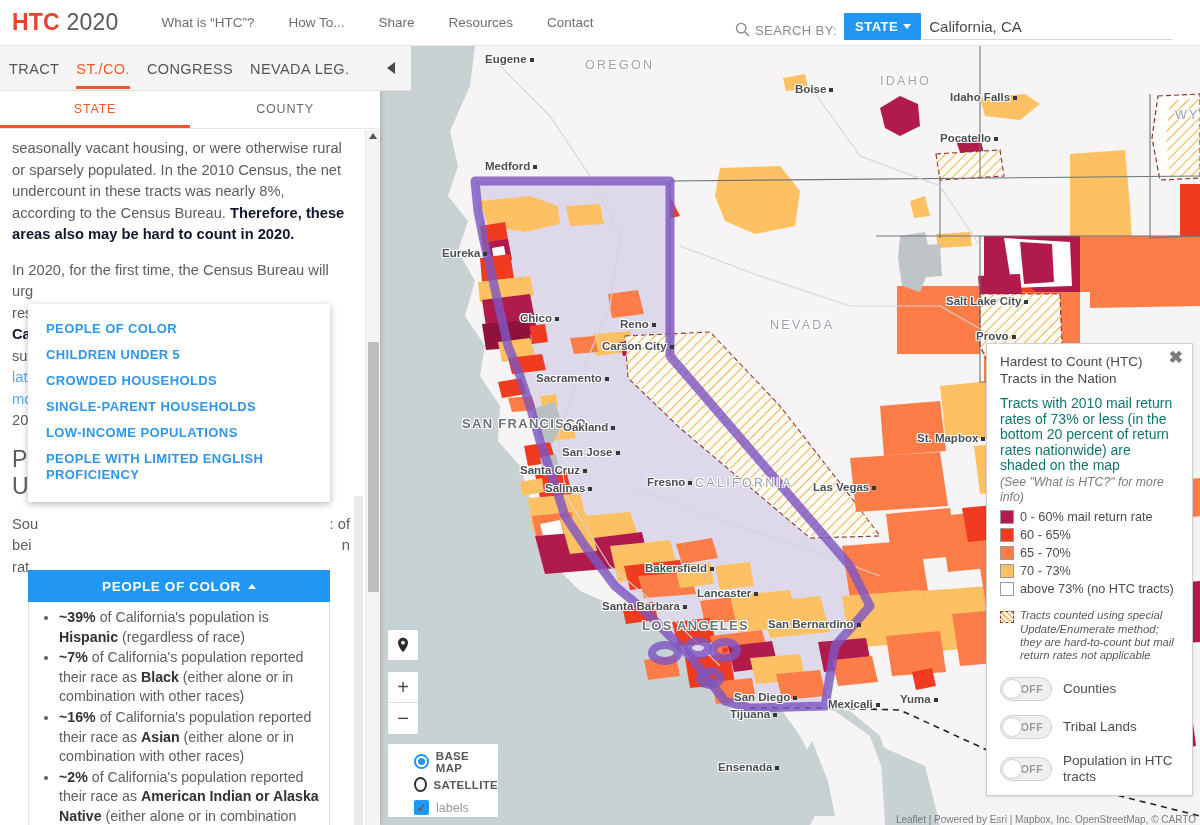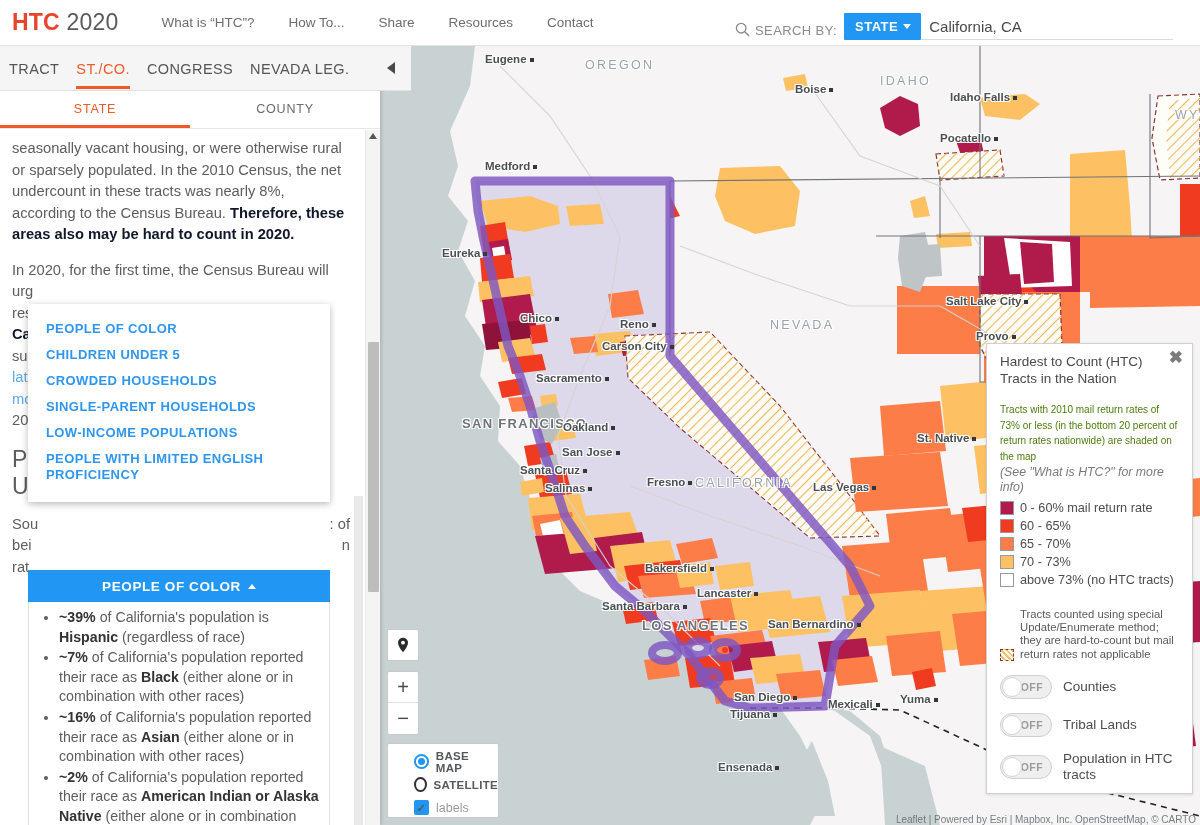--- a/index.html
+++ b/index.html
@@ -217,34 +217,34 @@
     padding: 9px 12px 10px 13px; box-shadow: 0 1px 3px rgba(0,0,0,.12);
   }
   .legend-title {
     font-size: 13.5px; color: #4a4a4a; line-height: 17px; width: 165px;
   }
   .legend-close {
     position: absolute; right: 9px; top: 7px; font-size: 17px;
     color: #7c7c7c; font-weight: bold; cursor: pointer; line-height: 14px;
   }
   .legend-desc {
-    font-size: 10px; color: #4d7c0f; line-height: 15.6px; margin-top: 15px;
+    font-size: 14px; color: #0f766e; line-height: 15.6px; margin-top: 9px;
   }
   .legend-note {
     font-size: 12.3px; color: #7a7a7a; font-style: italic;
     line-height: 14.6px; margin-top: 1px;
   }
   .legend-items { margin-top: 5px; }
   .lrow { display: flex; align-items: flex-start; margin-bottom: 2px; }
   .swatch {
     width: 14px; height: 14px; border: 1px solid #9a9a9a; margin-right: 6px;
     flex: none; margin-top: 1px;
   }
   .lrow span { font-size: 12.7px; color: #4d4d4d; line-height: 16px; }
-  .lrow-hatch { display: flex; align-items: flex-end; margin-top: 20px; }
+  .lrow-hatch { display: flex; align-items: flex-start; margin-top: 12px; font-style: italic; }
   .hatchsw {
     width: 14px; height: 12px; flex: none; margin-right: 6px; margin-top: 2px;
     border: 1px dashed #8c3436;
     background: repeating-linear-gradient(45deg,#fff 0 2px,#f6c26b 2px 4px);
   }
   .lrow-hatch span { font-size: 11.3px; color: #5a5a5a; line-height: 13.4px; }
   .toggle-row { display: flex; align-items: center; margin-top: 14px; }
   .toggle {
     width: 52px; height: 24px; border-radius: 13px; border: 1px solid #cfcfcf;
     background: #efefef; position: relative; margin-right: 11px; flex: none;
@@ -516,21 +516,21 @@
     <div class="maplabel city" style="left:62px;top:201px">Eureka</div>
     <div class="maplabel city" style="left:566px;top:249px">Salt Lake City</div>
     <div class="maplabel city" style="left:596px;top:284px">Provo</div>
     <div class="maplabel city" style="left:140px;top:266px">Chico</div>
     <div class="maplabel city" style="left:240px;top:272px">Reno</div>
     <div class="maplabel city" style="left:222px;top:294px">Carson City</div>
     <div class="maplabel city" style="left:700px;top:301px">Grand Junction</div>
     <div class="maplabel city" style="left:156px;top:326px">Sacramento</div>
     <div class="maplabel city" style="left:183px;top:375px">Oakland</div>
     <div class="maplabel city" style="left:182px;top:400px">San Jose</div>
-    <div class="maplabel city" style="left:537px;top:386px">St. Native</div>
+    <div class="maplabel city" style="left:537px;top:386px">St. Mapbox</div>
     <div class="maplabel city" style="left:140px;top:418px">Santa Cruz</div>
     <div class="maplabel city" style="left:267px;top:430px">Fresno</div>
     <div class="maplabel city" style="left:165px;top:436px">Salinas</div>
     <div class="maplabel city" style="left:433px;top:435px">Las Vegas</div>
     <div class="maplabel city" style="left:265px;top:516px">Bakersfield</div>
     <div class="maplabel city" style="left:317px;top:541px">Lancaster</div>
     <div class="maplabel city" style="left:388px;top:572px">San Bernardino</div>
     <div class="maplabel city" style="left:222px;top:554px">Santa Barbara</div>
     <div class="maplabel city" style="left:714px;top:625px">Phoenix</div>
     <div class="maplabel city" style="left:354px;top:645px">San Diego</div>

